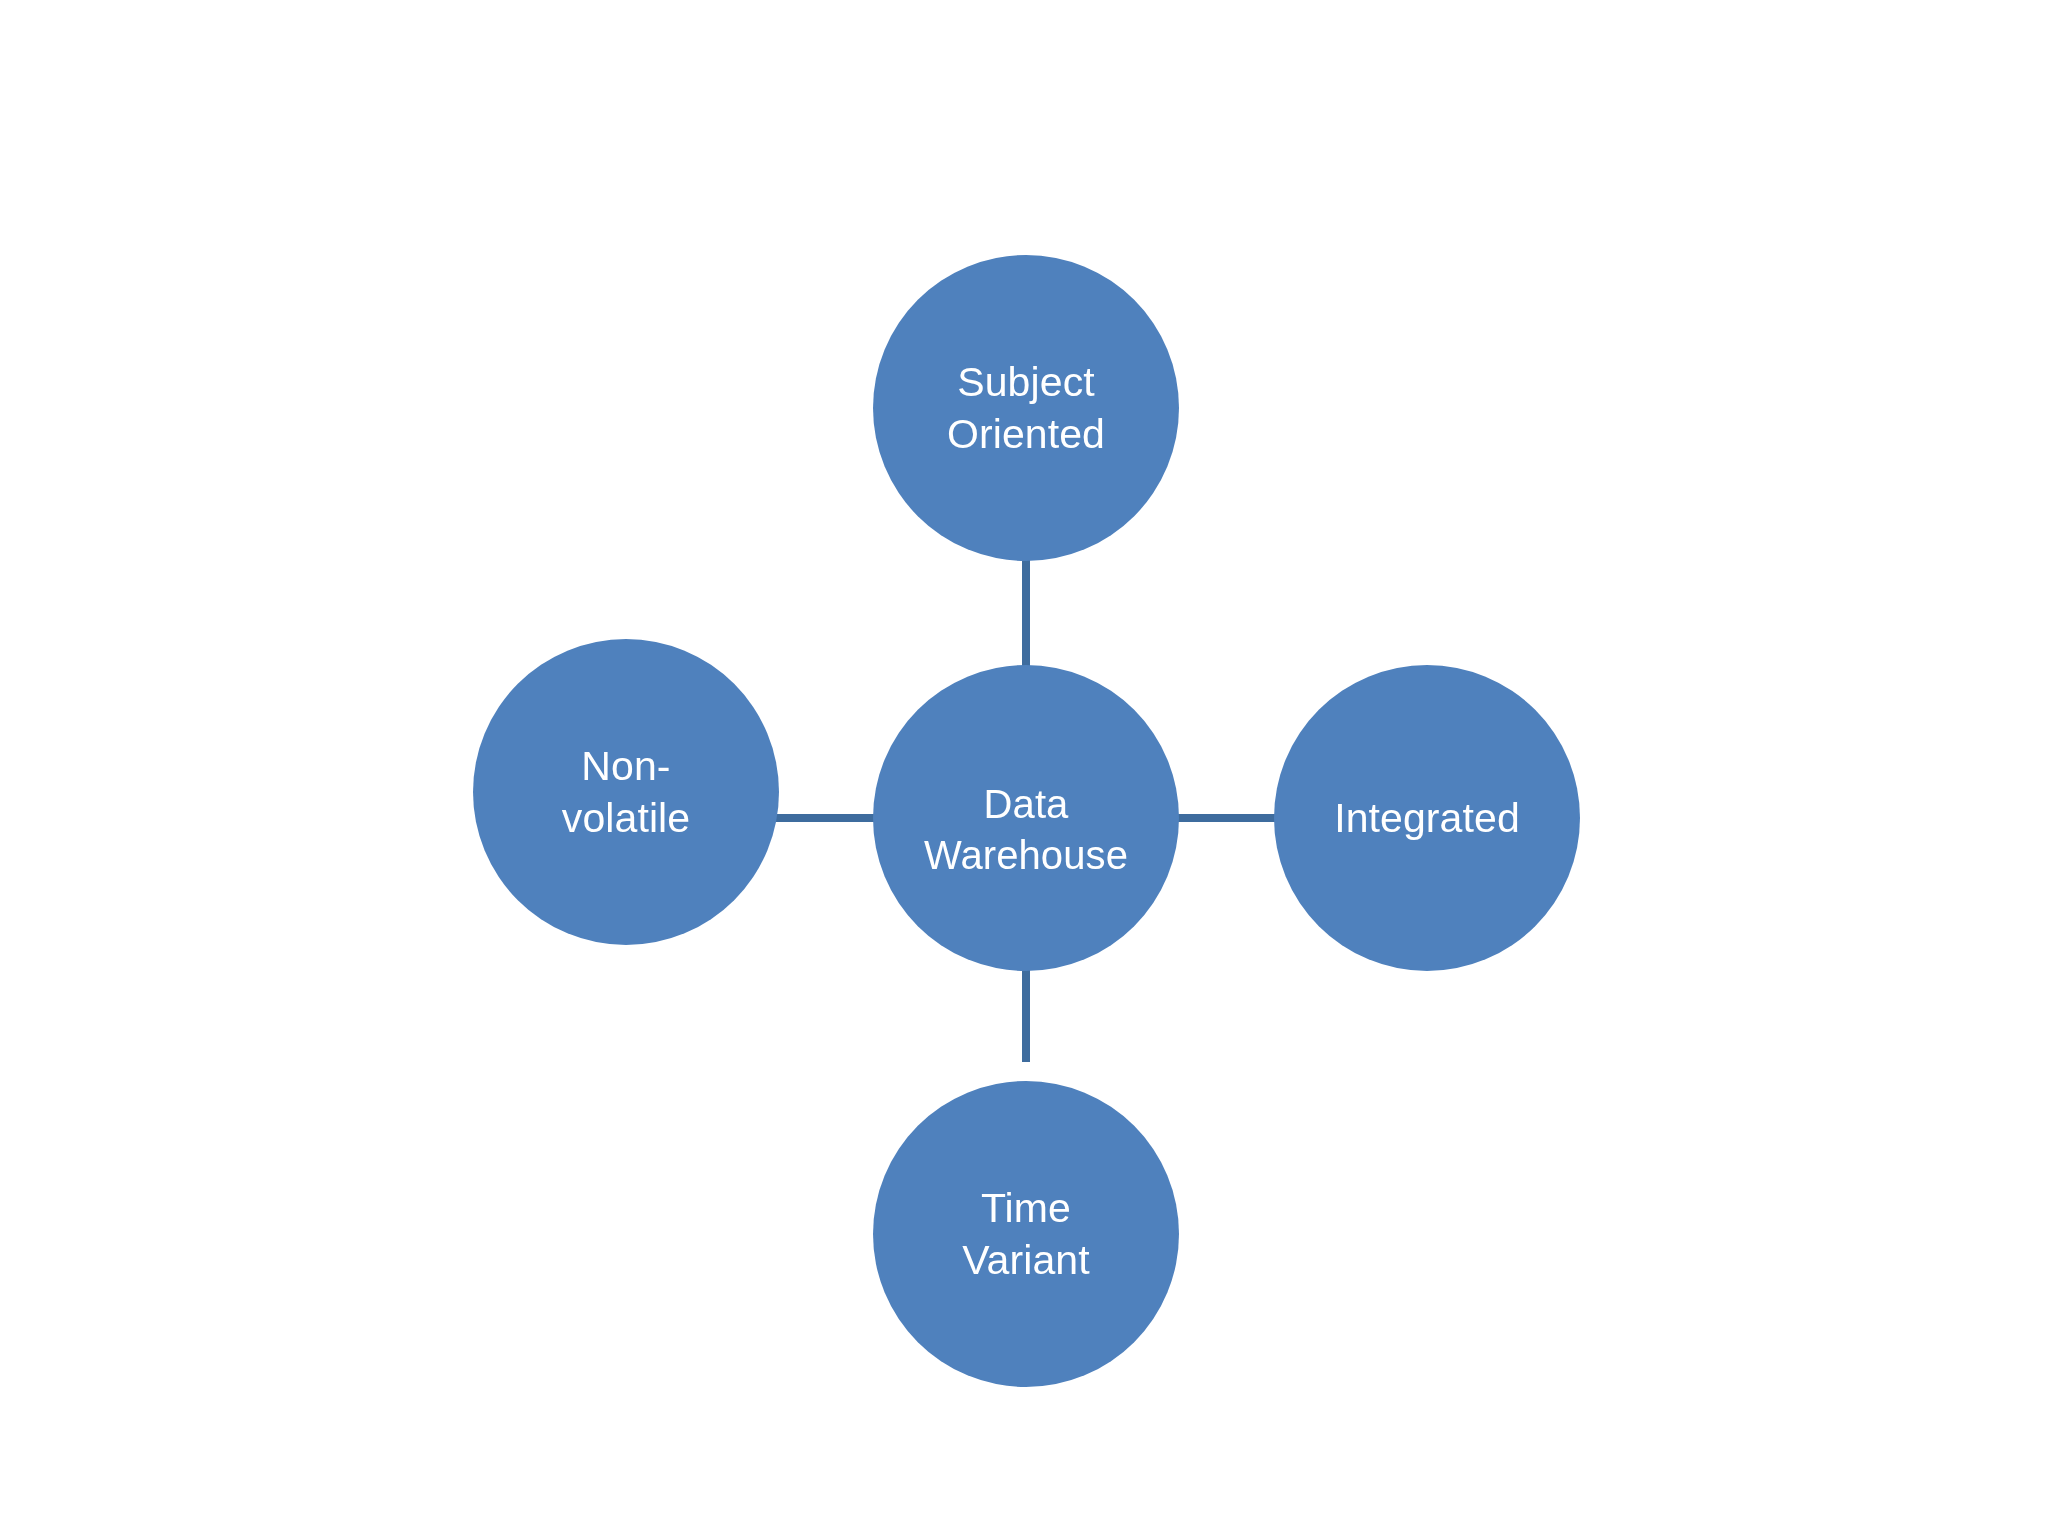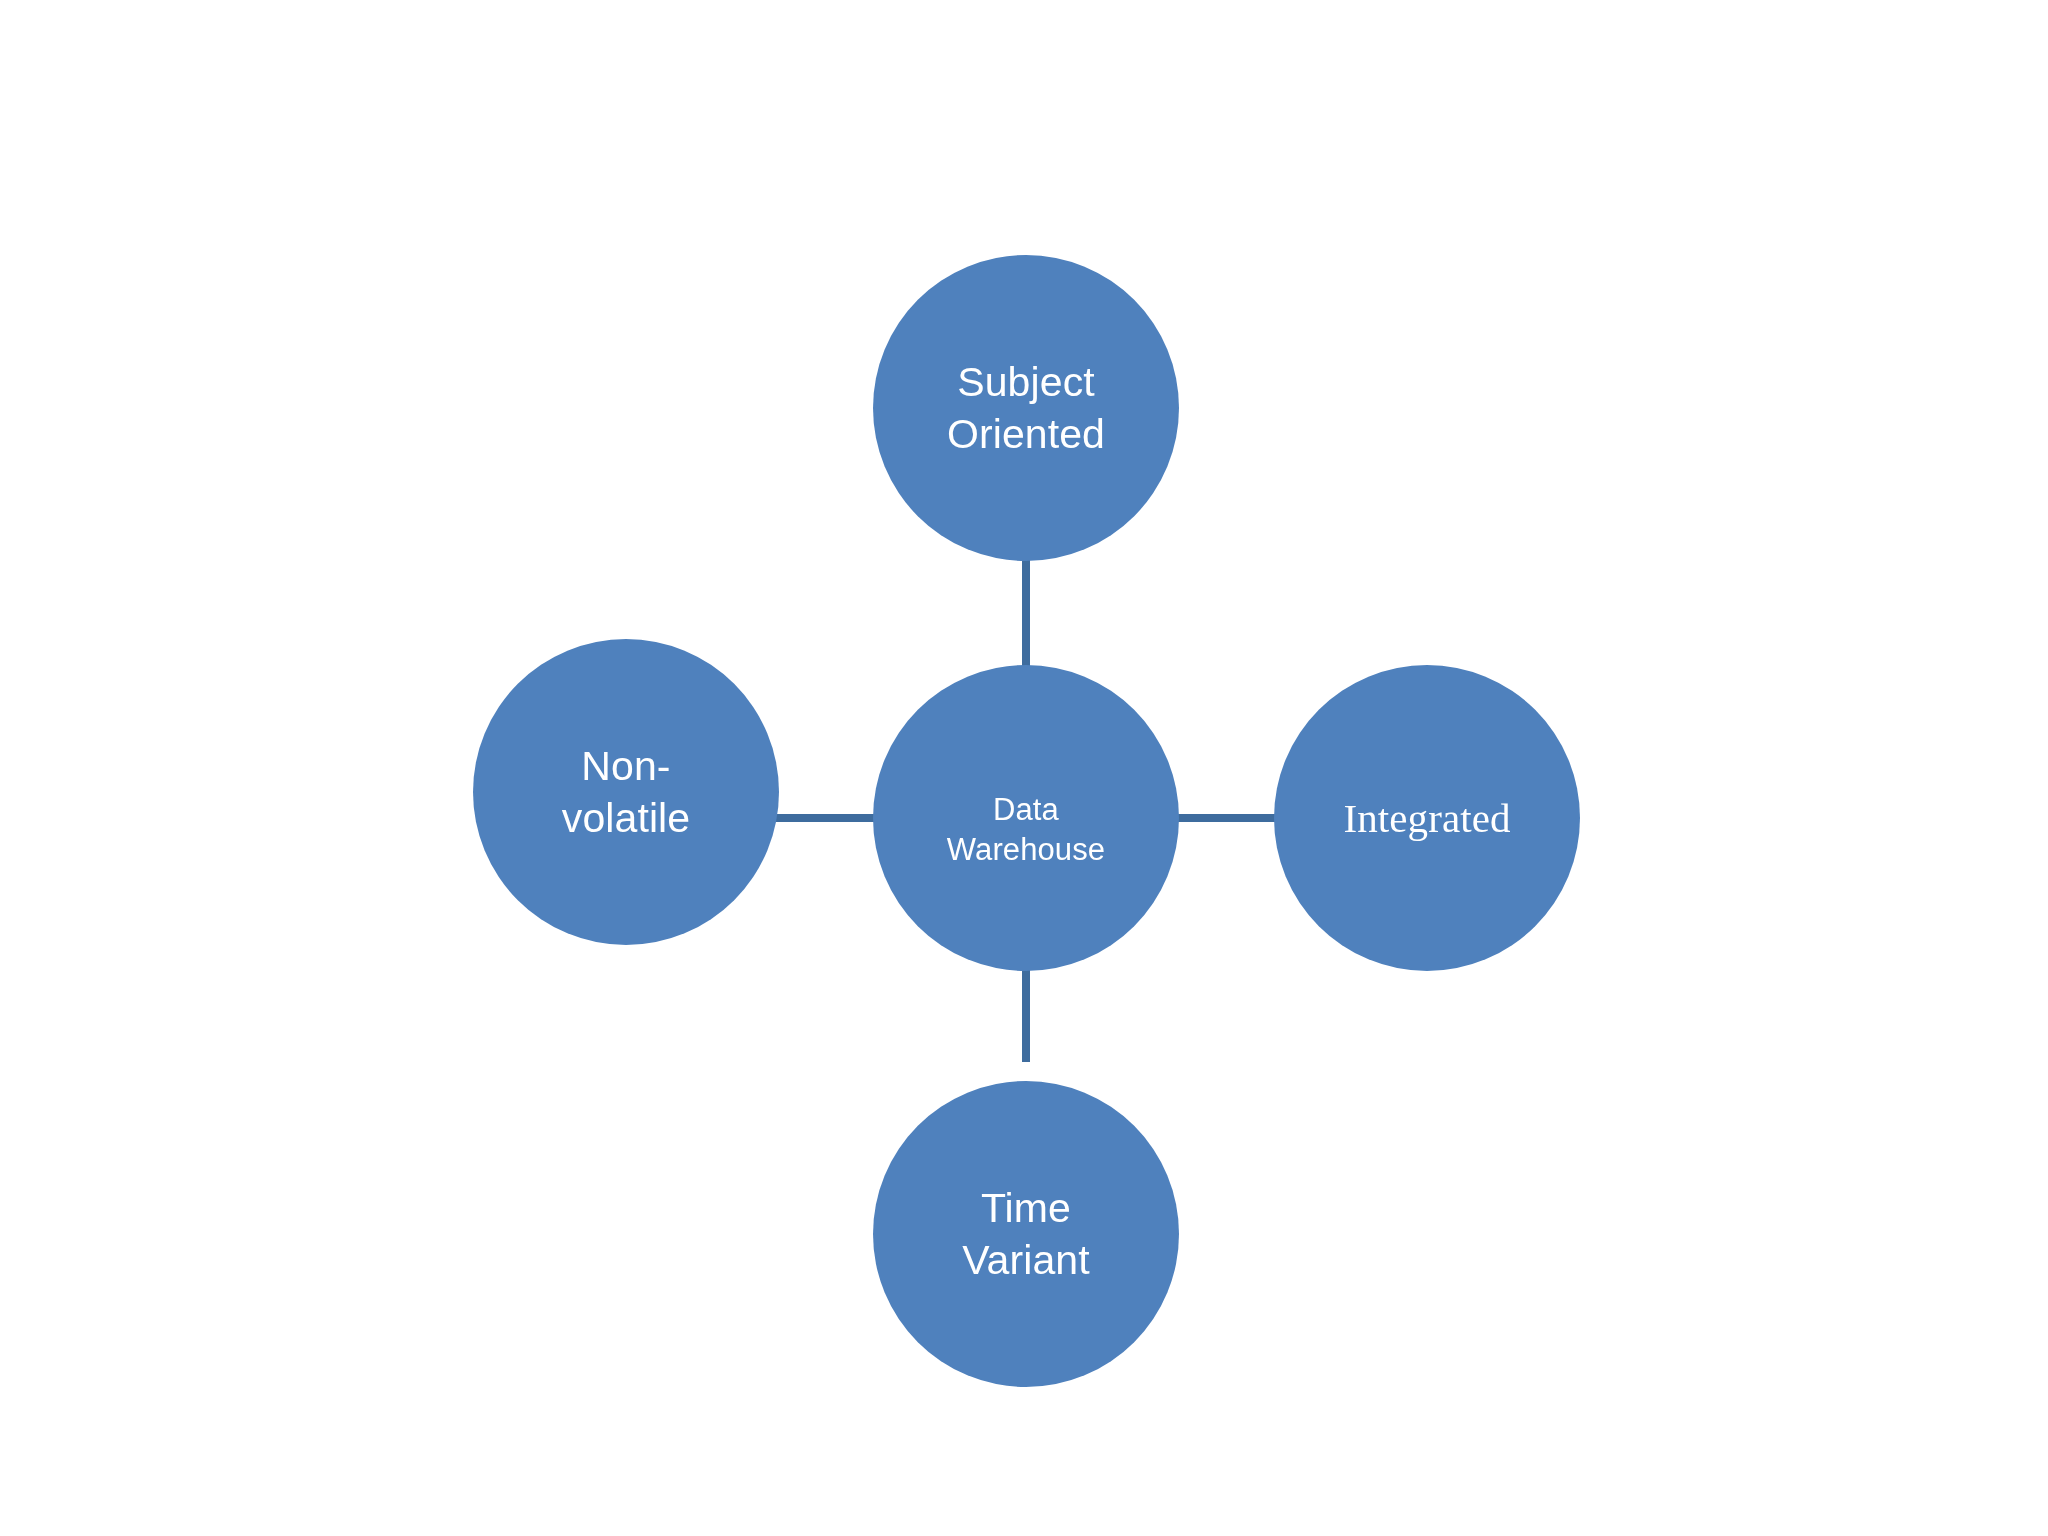--- a/index.html
+++ b/index.html
@@ -57,28 +57,28 @@
     text-align: center;
     font-weight: 400;
     font-size: 41px;
     line-height: 1.28;
     letter-spacing: 0.1px;
     padding: 0 10px;
     white-space: pre-line;
   }
 
   .node.center .node-label {
-    font-size: 31px;
+    font-size: 40px;
     margin-top: 24px;
   }
 
   #node-subject-oriented { left: 873px;  top: 255px;  }
   #node-data-warehouse   { left: 873px;  top: 665px;  }
   #node-non-volatile     { left: 473px;  top: 639px;  }
-  #node-integrated       { left: 1274px; top: 665px; font-family: Liberation Serif, serif;  }
+  #node-integrated       { left: 1274px; top: 665px;  }
   #node-time-variant     { left: 873px;  top: 1081px; }
 </style>
 </head>
 <body>
 
 <div id="canvas">
 
   <div class="connector vertical" id="connector-top"></div>
   <div class="connector vertical" id="connector-bottom"></div>
   <div class="connector horizontal" id="connector-left"></div>

